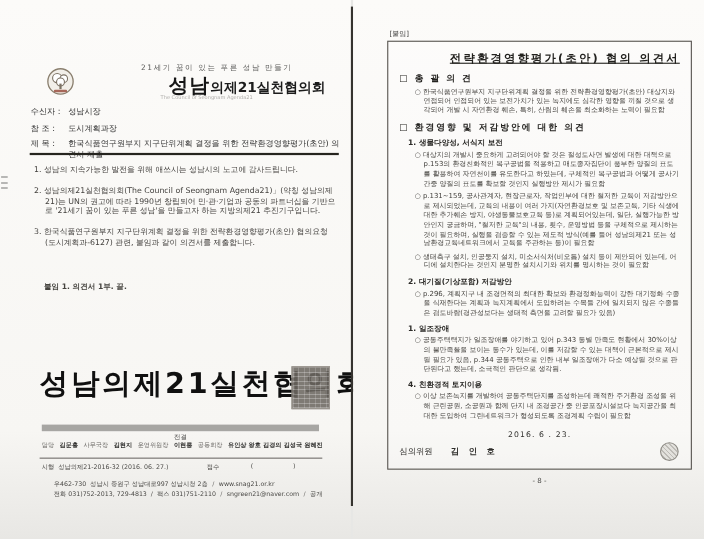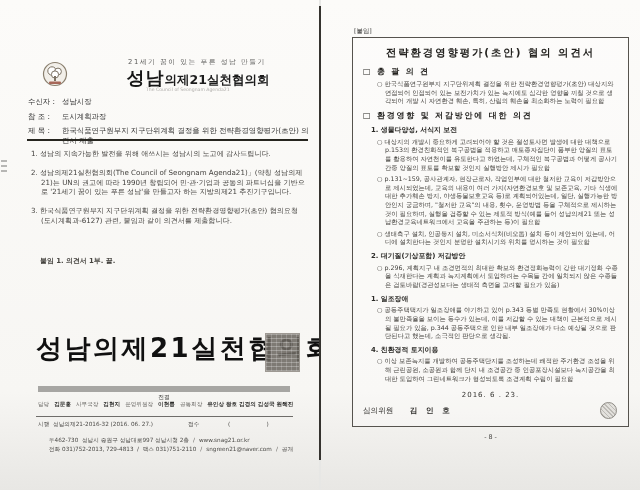--- a/index.html
+++ b/index.html
@@ -11,21 +11,21 @@
   .page-left{left:0;width:319px;}
   .page-right{left:321px;width:319px;padding-left:38px;}
   .divider{position:absolute;left:319px;top:6px;width:2px;height:454px;background:#35332f;}
   .edge-mark{position:absolute;left:1px;top:160px;width:6px;height:14px;
     background:repeating-linear-gradient(#8a8a88 0 2px,transparent 2px 5px);opacity:.6;}
 
   
   .lp-logo{position:absolute;left:42px;top:61px;width:26px;height:26px;}
   .lp-slogan{position:absolute;left:104px;top:57px;width:186px;text-align:center;
     font-size:6.8px;letter-spacing:1.5px;color:#5a5a58;}
-  .lp-orgname{position:absolute;left:100px;top:66px;width:196px;text-align:center;white-space:nowrap;}
+  .lp-orgname{position:absolute;left:100px;top:66px;width:196px;text-align:right;white-space:nowrap;}
   .lp-orgname .big{font-size:18px;font-weight:bold;color:#161616;letter-spacing:1px;}
   .lp-orgname .rest{font-size:12.5px;font-weight:bold;color:#1c1c1c;}
   .lp-orgname-en{position:absolute;left:146px;top:87px;width:160px;font-size:4.6px;color:#b0aeab;}
   .lp-fields{position:absolute;left:28px;top:97px;width:282px;font-size:7.4px;color:#333;}
   .lp-fields .row{display:flex;margin-bottom:4.5px;}
   .lp-fields .lab{flex:0 0 34px;white-space:nowrap;color:#2f2f2f;}
   .lp-fields .val{flex:1;line-height:9.5px;}
   .lp-rule{position:absolute;left:27px;top:139px;width:281px;height:1.8px;background:#26251f;}
   .lp-body{position:absolute;left:31px;top:149px;width:274px;font-size:7.1px;line-height:9.8px;color:#413f3c;}
   .lp-body p{margin:0 0 9px 0;padding-left:10px;text-indent:-10px;}
@@ -49,21 +49,21 @@
   .f1 .rcpt{flex:0 0 40px;}
   .f1 .rcptv{flex:1;}
   .f2{top:431px;}
   .f3{top:440px;}
   .sep{color:#6a6865;padding:0 4px;}
 
   
   .rp-tag{position:absolute;left:33px;top:27px;font-size:6.4px;color:#3a3a38;}
   .rp-box{position:absolute;left:31px;top:37px;width:277px;height:390px;box-sizing:border-box;
     border:1.2px solid #56534e;padding:8px 10px 5px 10px;overflow:hidden;background:rgba(255,255,255,.25);}
-  .rp-title{text-align:center;font-size:10.3px;font-weight:bold;letter-spacing:2px;color:#23221f;margin-bottom:6px;}
+  .rp-title{text-align:right;font-size:10.3px;font-weight:bold;letter-spacing:2px;color:#23221f;margin-bottom:6px;text-decoration:underline;}
   .blk-h{font-size:8px;font-weight:bold;letter-spacing:1.8px;color:#23221f;margin:4px 0 3px 0;}
   .blk-n{font-size:6.9px;font-weight:bold;color:#2b2a27;margin:4px 0 2.5px 8px;}
   .blk-b{font-size:6.3px;line-height:8.7px;color:#403e3a;margin:0 0 2.5px 14px;padding-left:8px;text-indent:-8px;}
   .rp-date{text-align:center;font-size:7px;letter-spacing:1px;color:#33322f;margin-top:7px;}
   .rp-signer{position:relative;text-align:left;font-size:7.6px;color:#2e2d2a;margin-top:7px;padding-right:18px;}
   .rp-signer .role{margin-right:14px;}
   .rp-signer .nm{letter-spacing:3px;font-weight:bold;}
   .rp-seal{position:absolute;right:1px;top:-4px;width:15px;height:15px;border:1.5px solid #8e8b85;
     border-radius:50%;background:rgba(198,194,188,.4);
     background-image:repeating-linear-gradient(45deg,rgba(120,116,110,.35) 0 1px,transparent 1px 3px);}

